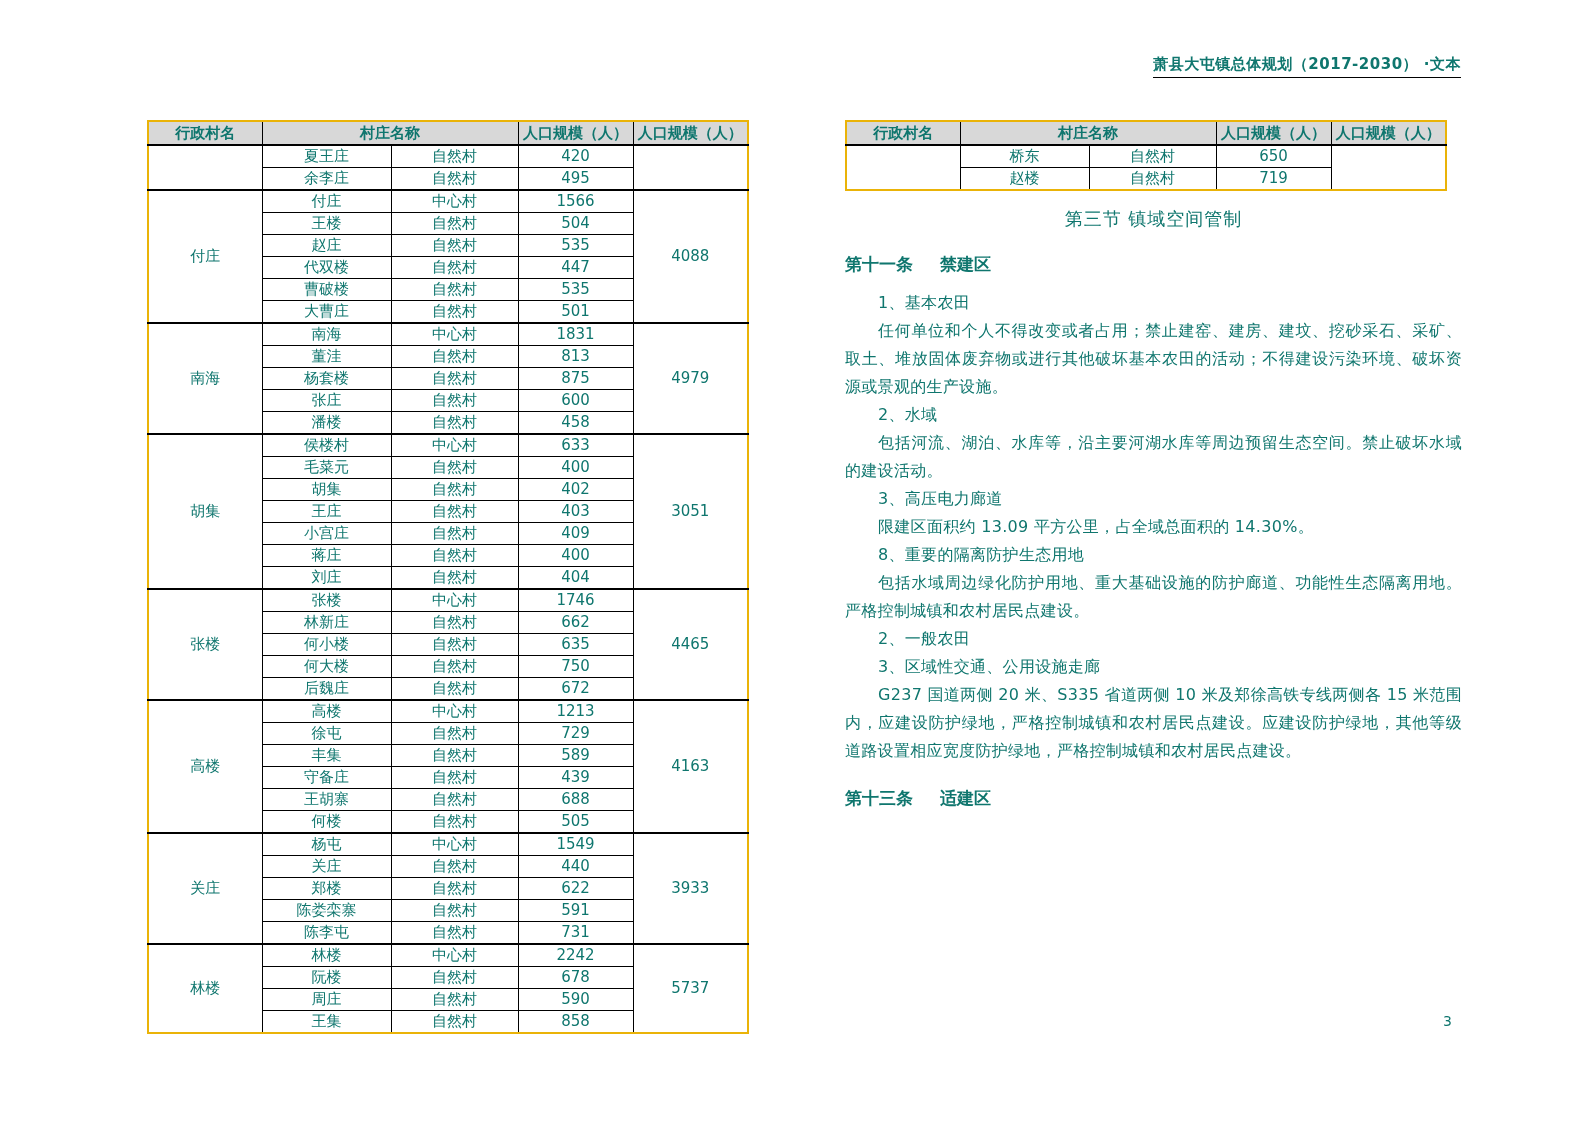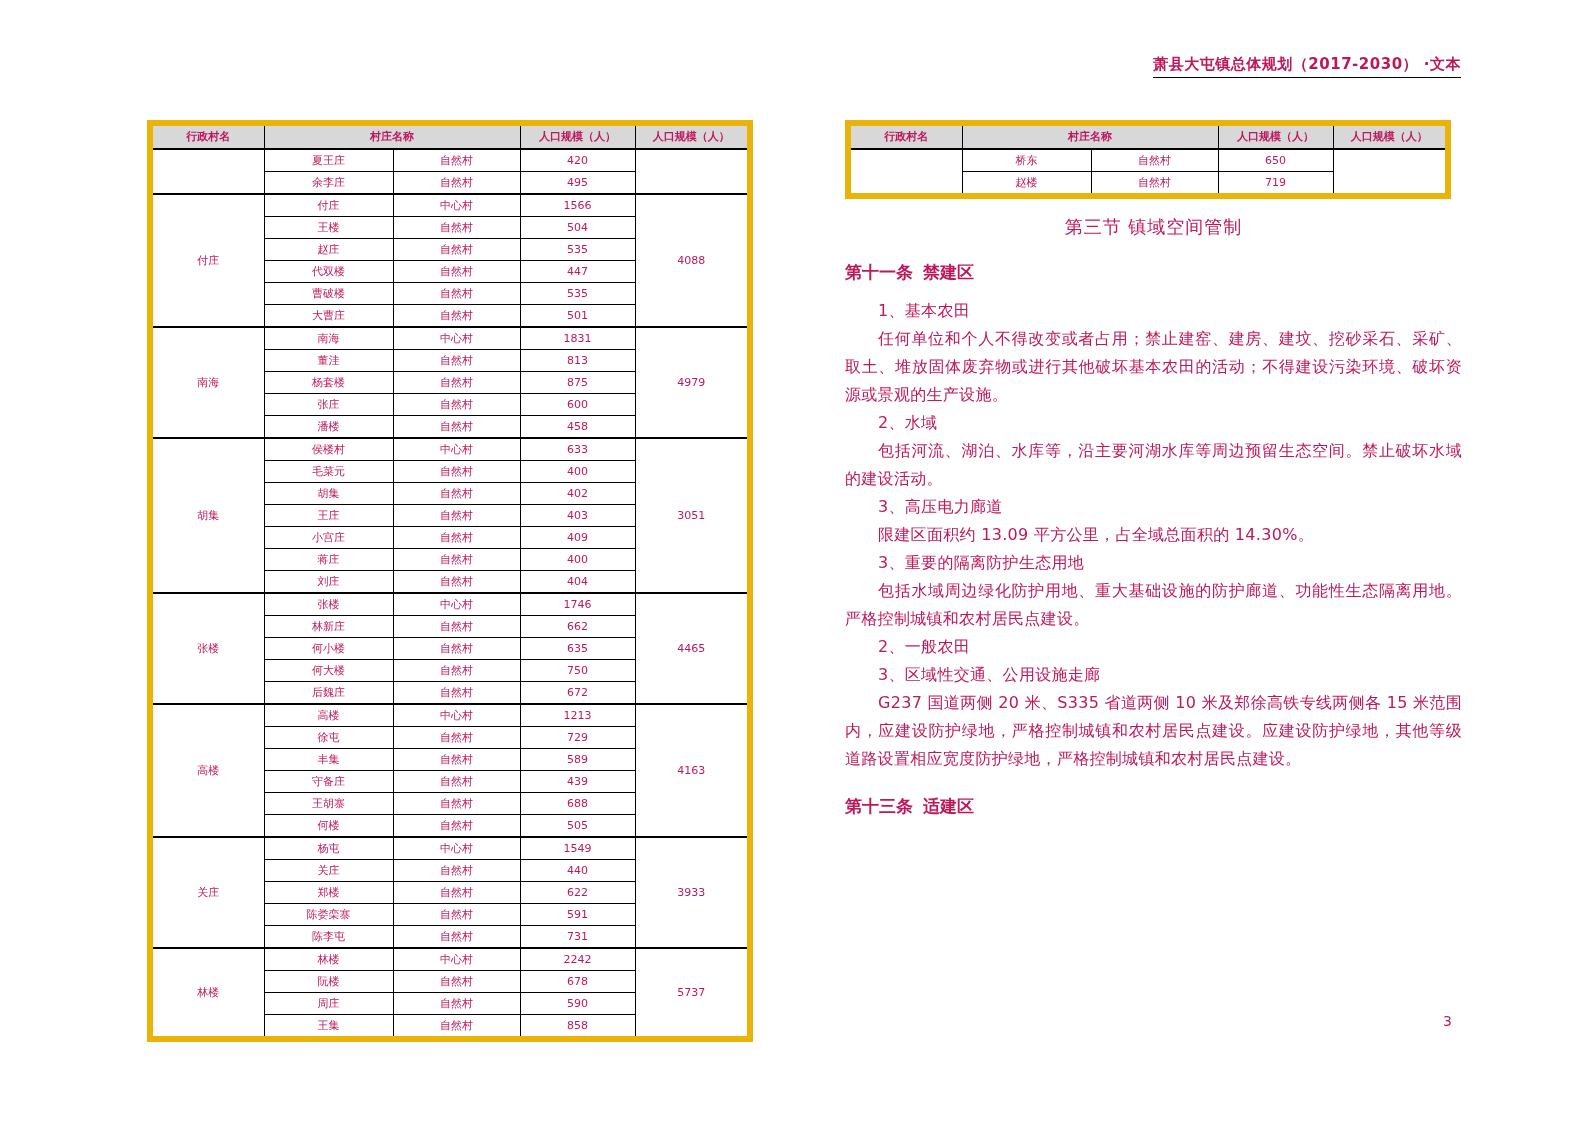--- a/index.html
+++ b/index.html
@@ -2,43 +2,43 @@
 <html lang="zh"><head>
 <meta charset="utf-8">
 <style>
   html,body { margin:0; padding:0; background:#ffffff; }
   .canvas {
     position: relative;
     width: 1587px;
     height: 1122px;
     background: #ffffff;
     font-family: "DejaVu Sans", "Liberation Sans", sans-serif;
-    color: #be185d;
+    color: #0f766e;
     overflow: hidden;
   }
 
   
   .doc-header {
     position: absolute;
     top: 55px;
     right: 126px;
     font-size: 15px;
     font-weight: bold;
     letter-spacing: 0.5px;
     border-bottom: 1.5px solid #000;
     padding-bottom: 3px;
   }
 
   
   .vtable {
     border-collapse: collapse;
     table-layout: fixed;
     width: 600px;
-    font-size: 11px;
-    border: 6px solid #eab308;
+    font-size: 15px;
+    border: 2px solid #eab308;
     padding-left: 14px;
   }
   .vtable th, .vtable td {
     border: 1px solid #000;
     text-align: center;
     vertical-align: middle;
     padding: 0;
     height: 21px;
     line-height: 21px;
     overflow: hidden;
@@ -69,21 +69,21 @@
     font-weight: normal;
     margin: 0 0 10px 0;
     letter-spacing: 1px;
   }
 
   .article-head {
     font-size: 17px;
     font-weight: bold;
     margin: 22px 0 13px 0;
   }
-  .article-head .article-title { margin-left: 10px; }
+  .article-head .article-title { margin-left: 27px; }
 
   .article-body p {
     margin: 0;
     font-size: 16px;
     line-height: 28px;
     text-align: justify;
     text-indent: 33px;
     letter-spacing: 0.3px;
   }
 
@@ -378,21 +378,21 @@
         <div class="article-head"><span>第十一条</span><span class="article-title">禁建区</span></div>
         <div class="article-body">
           <p>1、基本农田</p>
           <p>任何单位和个人不得改变或者占用；禁止建窑、建房、建坟、挖砂采石、采矿、取土、堆放固体废弃物或进行其他破坏基本农田的活动；不得建设污染环境、破坏资源或景观的生产设施。</p>
           <p>2、水域</p>
           <p>包括河流、湖泊、水库等，沿主要河湖水库等周边预留生态空间。禁止破坏水域的建设活动。</p>
           <p>3、高压电力廊道</p>
         </div>
         <div class="article-body">
           <p>限建区面积约 13.09 平方公里，占全域总面积的 14.30%。</p>
-          <p>3、重要的隔离防护生态用地</p>
+          <p>8、重要的隔离防护生态用地</p>
           <p>包括水域周边绿化防护用地、重大基础设施的防护廊道、功能性生态隔离用地。严格控制城镇和农村居民点建设。</p>
           <p>2、一般农田</p>
           <p>3、区域性交通、公用设施走廊</p>
           <p>G237 国道两侧 20 米、S335 省道两侧 10 米及郑徐高铁专线两侧各 15 米范围内，应建设防护绿地，严格控制城镇和农村居民点建设。应建设防护绿地，其他等级道路设置相应宽度防护绿地，严格控制城镇和农村居民点建设。</p>
         </div>
         <div class="article-head"><span>第十三条</span><span class="article-title">适建区</span></div>
         <div class="article-body"></div>
       </div>
   </div>
 

